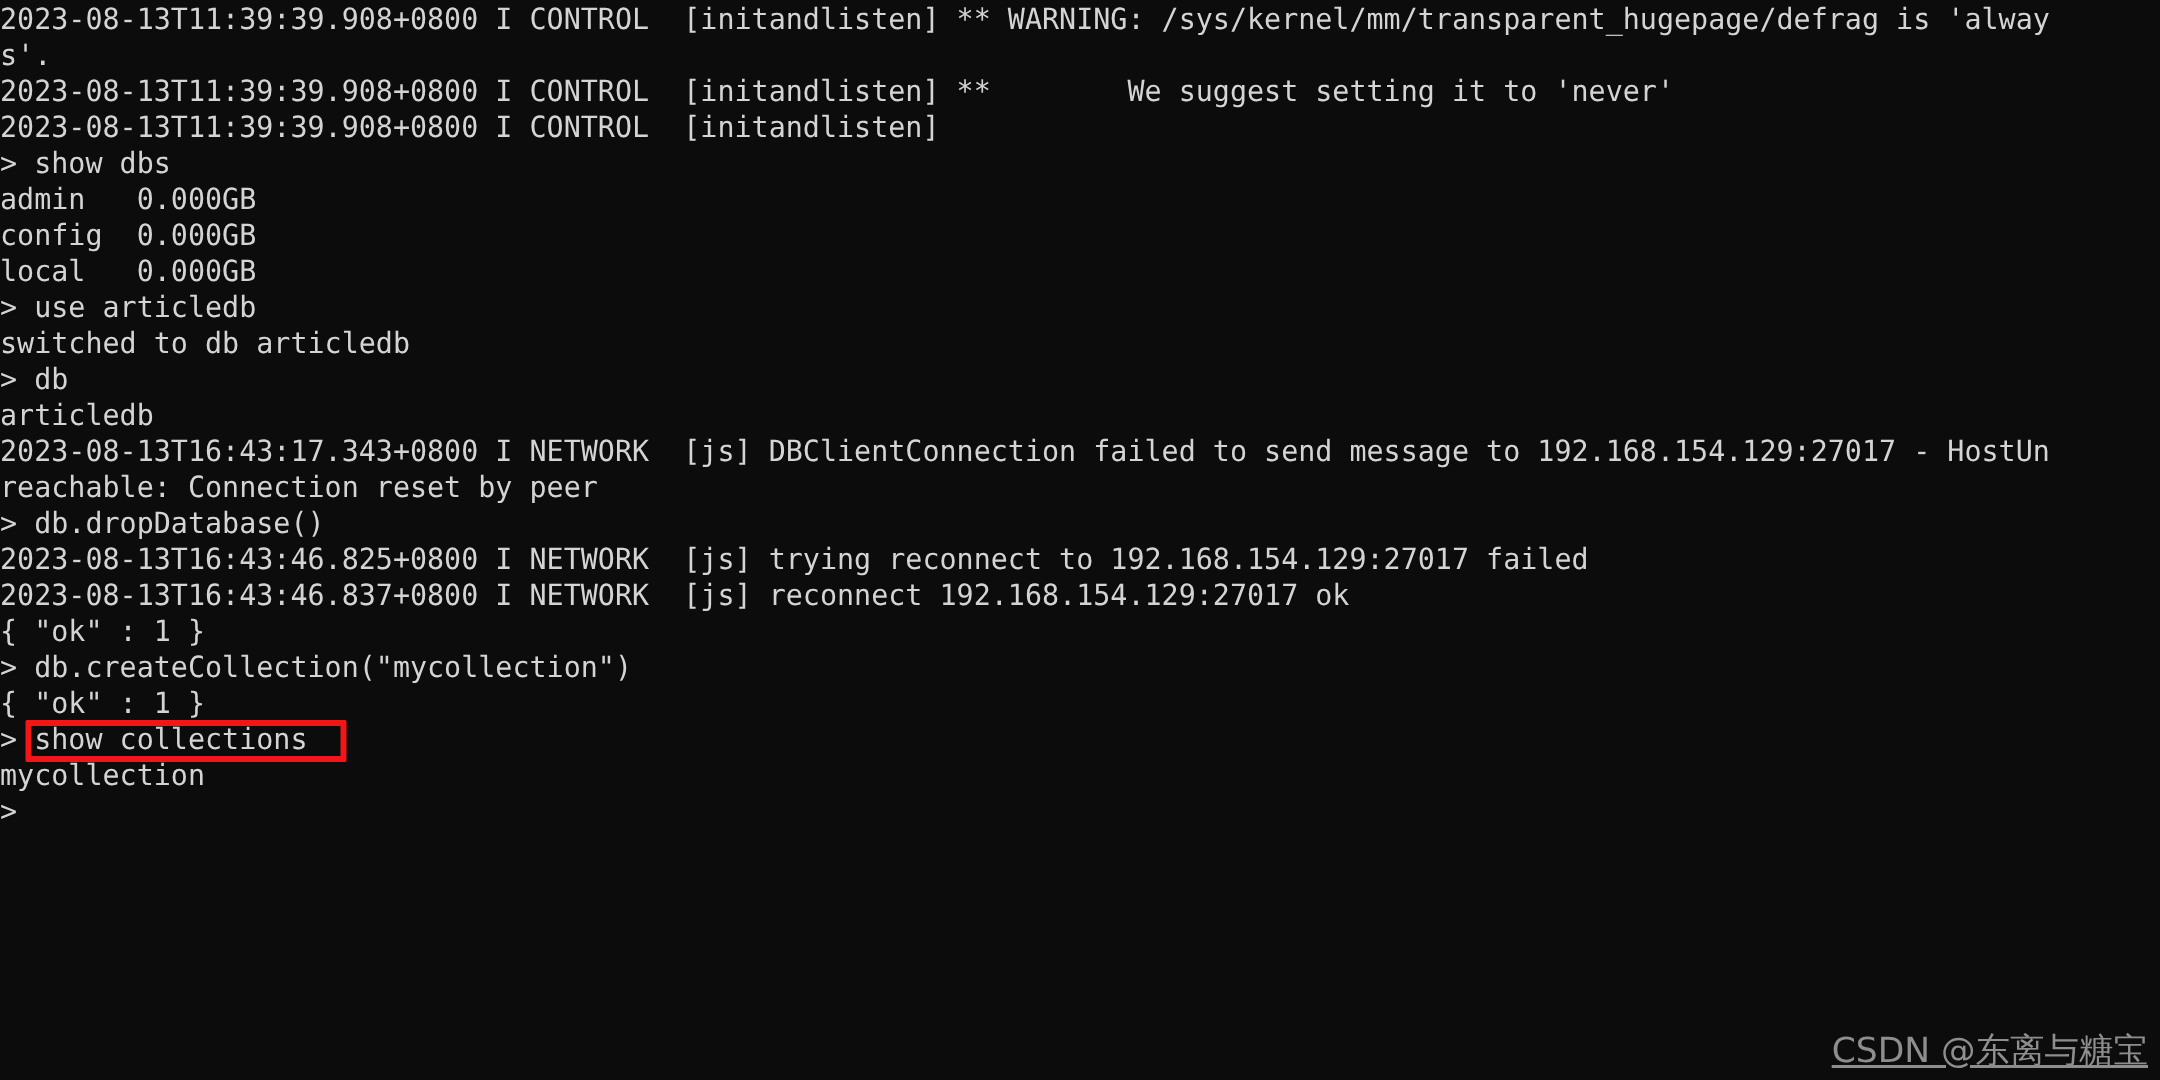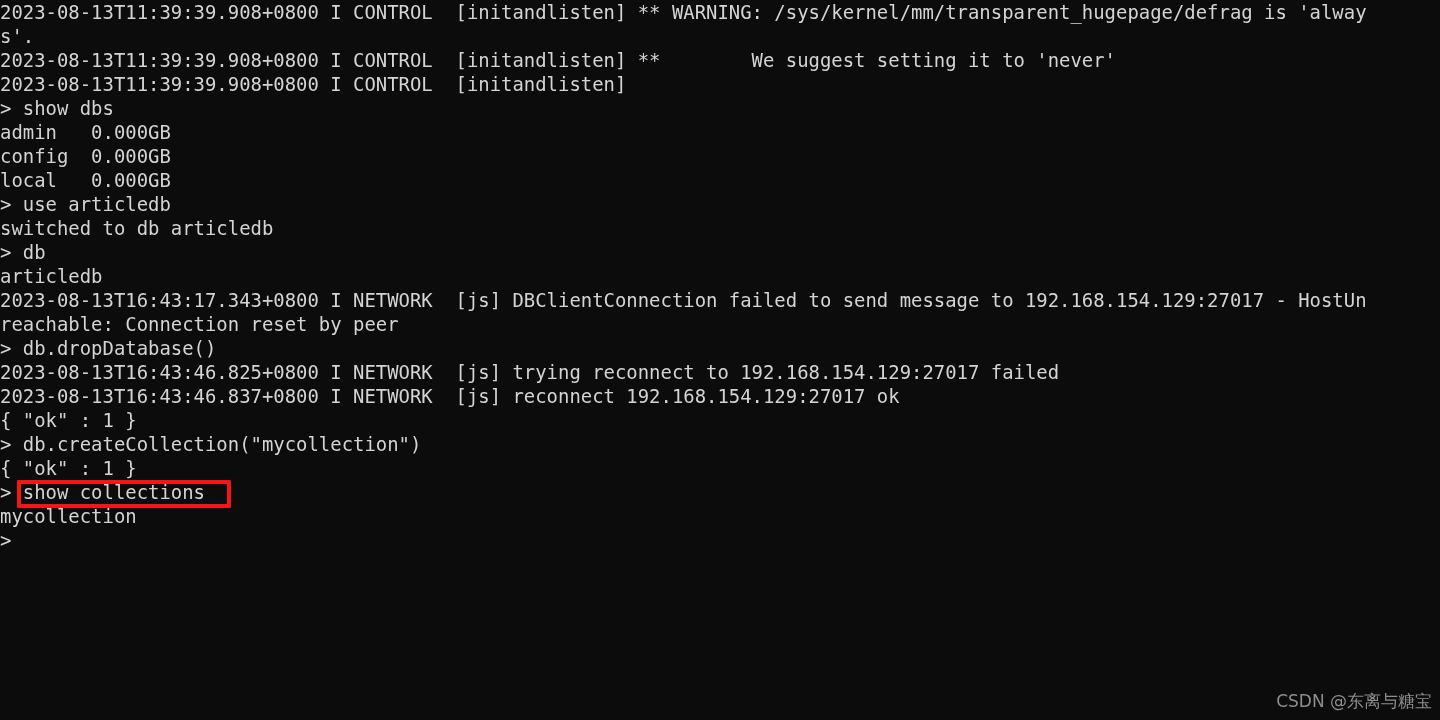--- a/index.html
+++ b/index.html
@@ -54,24 +54,25 @@
     box-sizing: border-box;
     border-radius: 1px;
     pointer-events: none;
   }
 
   #watermark {
     position: absolute;
     right: 8px;
     bottom: 8px;
     font-family: "DejaVu Sans", "Liberation Sans", sans-serif;
-    font-size: 17px;
+    font-size: 23px;
     line-height: 22px;
     color: #8e8e8e;
     white-space: pre;
+    text-decoration: underline;
   }
 </style>
 </head>
 <body>
 
 <div id="terminal">
 
   <div class="screen">
     <div class="line">2023-08-13T11:39:39.908+0800 I CONTROL  [initandlisten] ** WARNING: /sys/kernel/mm/transparent_hugepage/defrag is 'alway</div>
     <div class="line">s'.</div>

